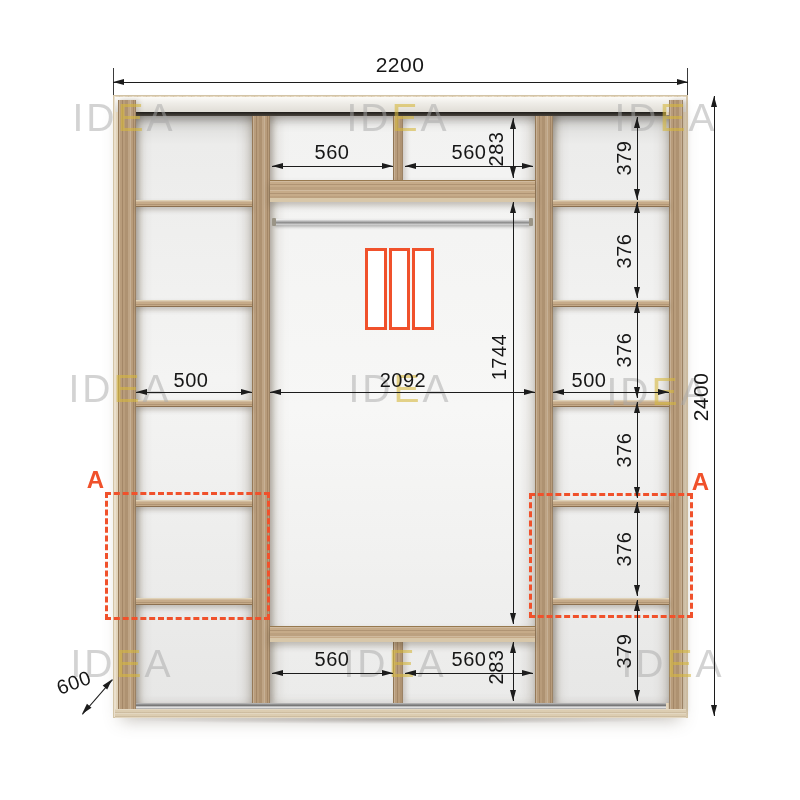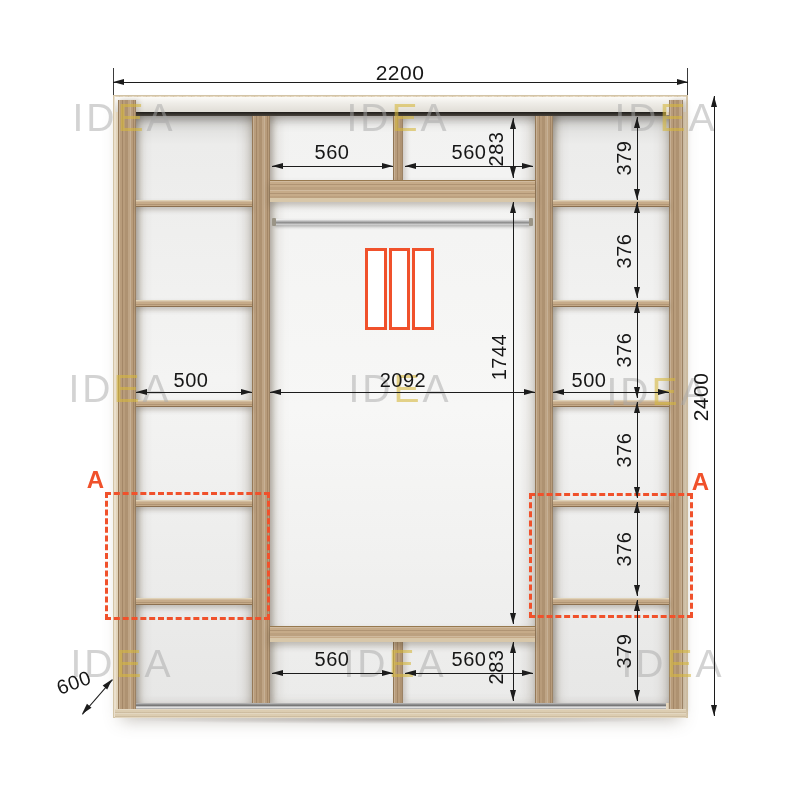--- a/index.html
+++ b/index.html
@@ -146,21 +146,21 @@
   </div>
 
   <div class="dashed-zone" style="left:105px;top:492px;width:165px;height:128px;"></div>
   <div class="dashed-zone" style="left:529px;top:493px;width:164px;height:125px;"></div>
   <div class="marker" style="left:96px;top:480px;">A</div>
   <div class="marker" style="left:701px;top:482px;">A</div>
 
   <div class="ext-v" style="left:113px;top:68px;height:27px;"></div>
   <div class="ext-v" style="left:687px;top:68px;height:27px;"></div>
   <div class="dim-h" style="left:113px;top:82px;width:575px;"></div>
-  <div class="dlab big" style="left:400px;top:73px;">2200</div>
+  <div class="dlab big" style="left:400px;top:65px;">2200</div>
 
   <div class="dim-v" style="left:714px;top:96px;height:620px;"></div>
   <div class="dlab big rot" style="left:701px;top:397px;">2400</div>
 
   <div class="dim-h" style="left:82px;top:714px;width:46px;transform:rotate(-49deg);transform-origin:0 0;"></div>
   <div class="dlab tilt" style="left:74px;top:683px;">600</div>
 
   <div class="dim-h" style="left:272px;top:166px;width:121px;"></div>
   <div class="dim-h" style="left:405px;top:166px;width:128px;"></div>
   <div class="dlab" style="left:332px;top:152px;">560</div>

